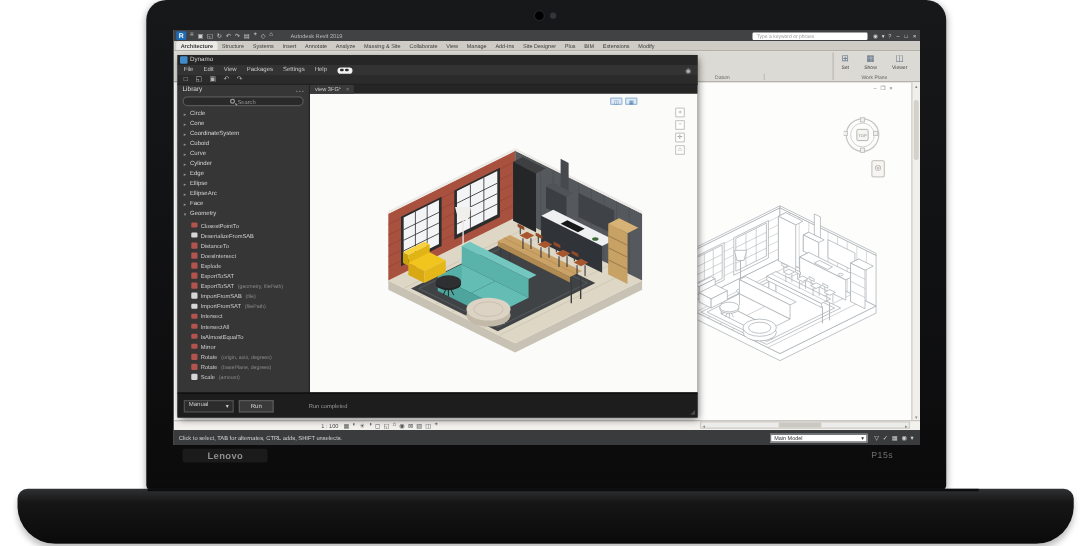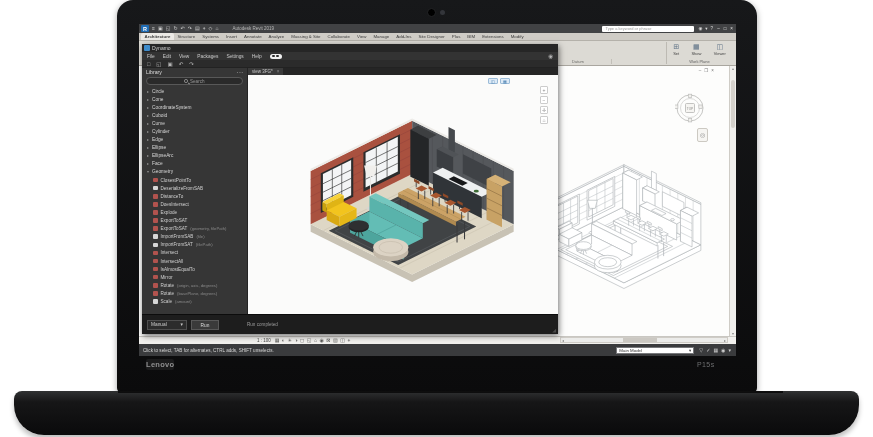--- a/index.html
+++ b/index.html
@@ -8,21 +8,21 @@
   .abs { position:absolute; }
   .page { position:relative; width:873px; height:437px; background:#fff; }
 
   
   .laptop-screen { left:117px; top:0; width:640px; height:393px;
     background:linear-gradient(180deg,#17181a,#0b0b0c);
     border-radius:16px 16px 5px 5px; box-shadow:0 2px 6px rgba(0,0,0,.35); }
   .webcam-lens { left:310px; top:8px; width:9px; height:9px; border-radius:50%;
     background:#000; border:1.5px solid #232426; }
   .webcam-dot { left:323px; top:10px; width:5px; height:5px; border-radius:50%; background:#33353a; }
-  .lenovo-badge { left:29px; top:359px; padding:1px 0; background:#1b1b1c; border-radius:2px;
+  .lenovo-badge { left:29px; top:359px; padding:1px 20px; background:#1b1b1c; border-radius:2px;
     color:#8f8f90; font-size:7.5px; font-weight:bold; letter-spacing:.3px; }
   .model-badge { left:580px; top:361px; color:#6e6f71; font-size:7px; letter-spacing:.4px; }
   .laptop-base { left:14px; top:391px; width:845px; height:44px;
     background:linear-gradient(180deg,#303132 0,#161617 25%,#0a0a0b 100%);
     border-radius:8px 8px 30px 30px; box-shadow:0 4px 5px rgba(0,0,0,.25); }
   .hinge-line { left:104px; top:0px; width:665px; height:2px; background:#000; opacity:.7; }
 
   
   .display { left:139px; top:24px; width:597px; height:332px; background:#fff; overflow:hidden;
     font-family:"Liberation Sans", sans-serif; }

